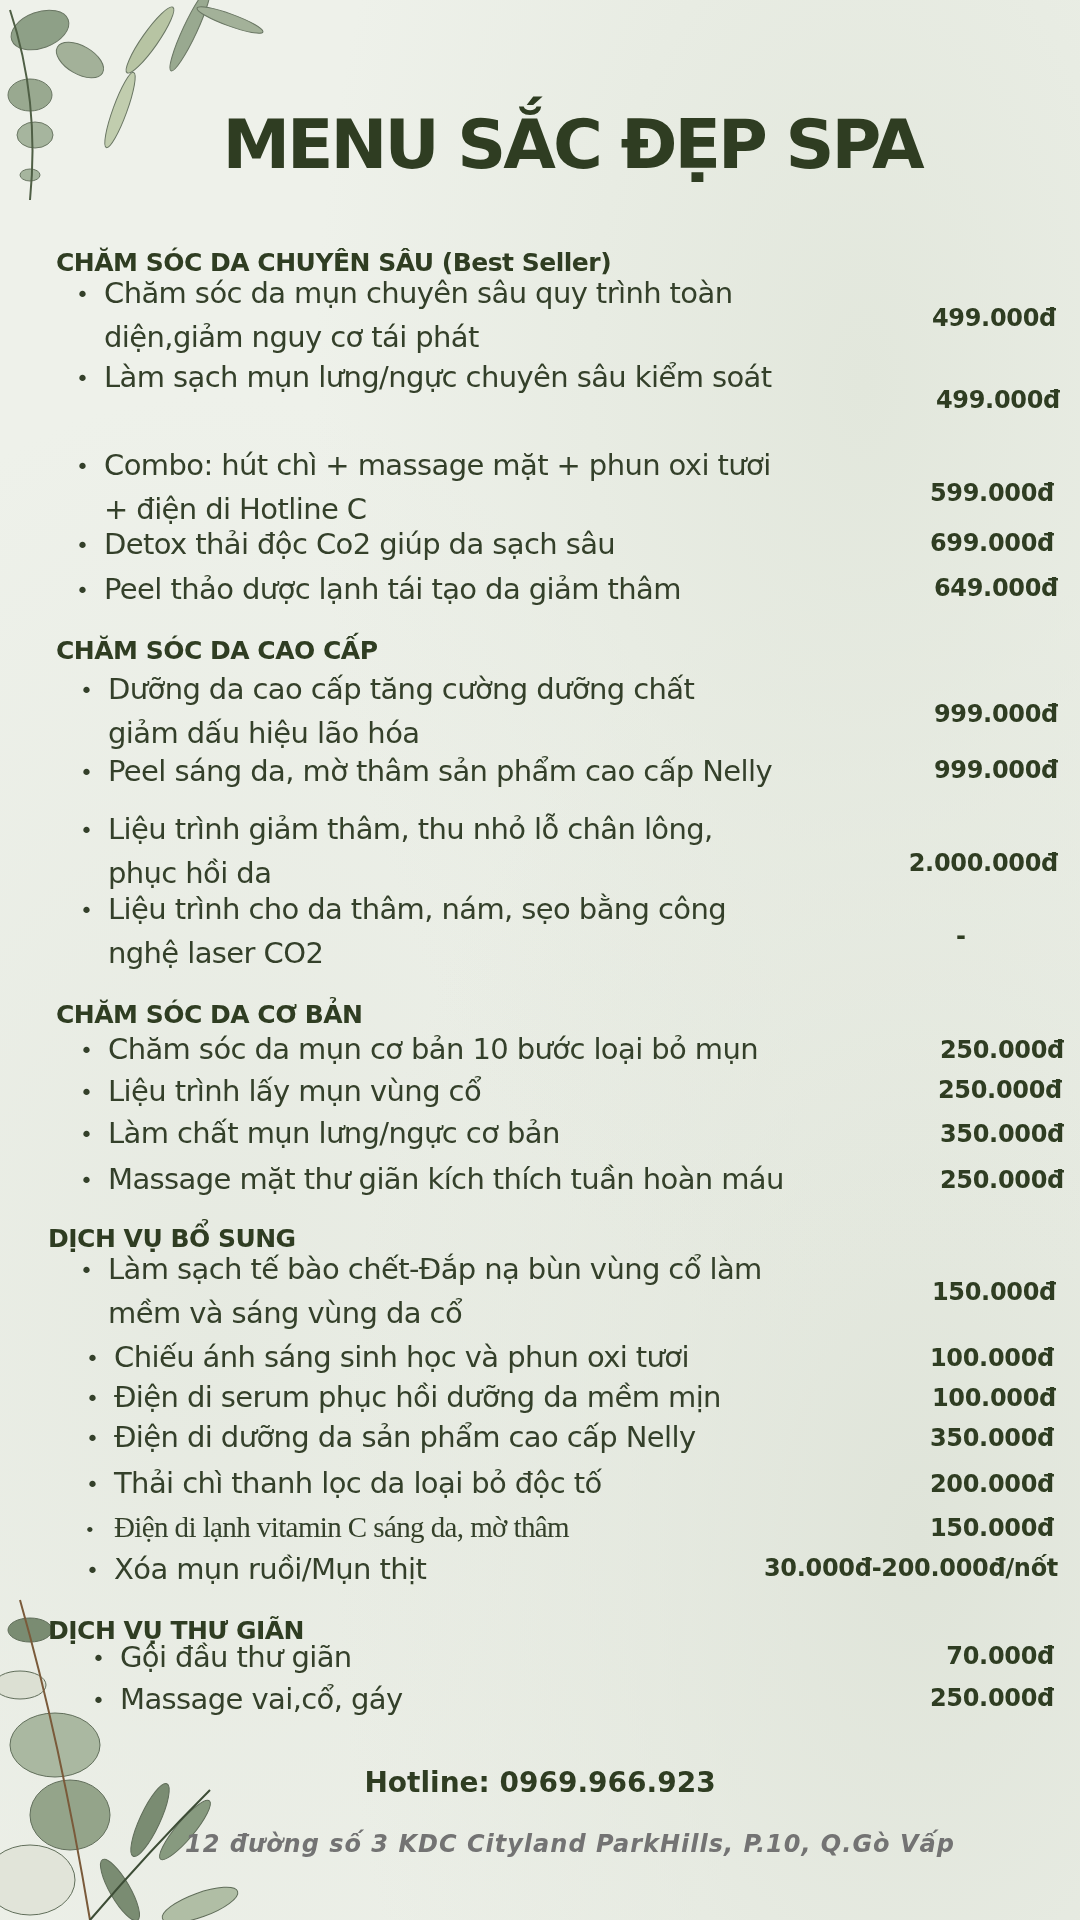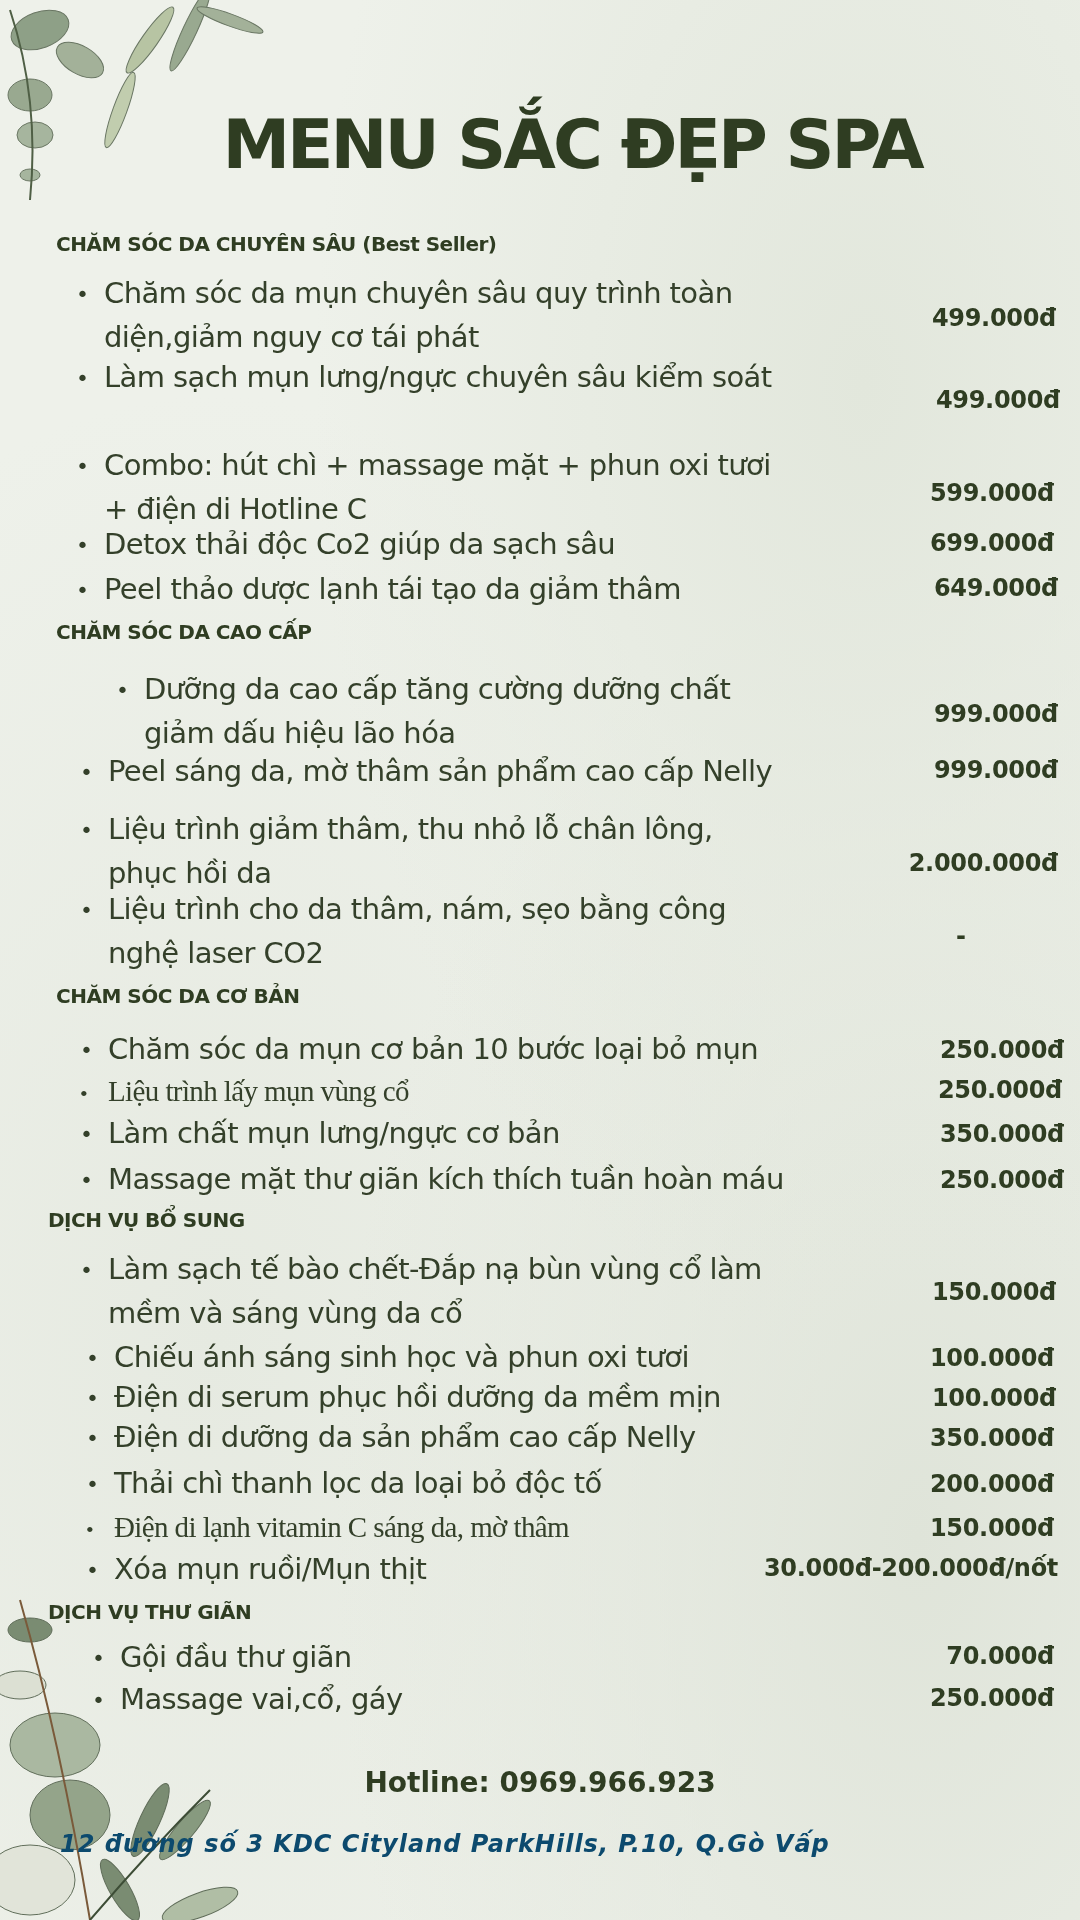--- a/index.html
+++ b/index.html
@@ -12,40 +12,41 @@
       font-family: "DejaVu Sans", sans-serif;
       color: #2f3d22;
     }
     .abs { position: absolute; }
     .title {
       left: 0; width: 1080px; top: 100px; text-align: center;
       font-family: "DejaVu Sans", sans-serif; font-weight: bold;
       font-size: 68px; letter-spacing: -3px; color: #2f3d22; line-height: 90px; margin-left: 32px;
     }
     .section {
-      font-weight: bold; font-size: 20px; color: #2f3d22; letter-spacing: -0.5px;
+      font-weight: bold; font-size: 25px; color: #2f3d22; letter-spacing: -0.5px;
       white-space: nowrap;
+      margin-top: 16px;
     }
     .item {
       font-size: 29px; color: #34402a; line-height: 42px; white-space: nowrap;
       font-family: "DejaVu Sans", sans-serif; font-weight: normal; letter-spacing: -0.6px;
     }
     .bullet { display: inline-block; width: 28px; font-size: 22px; vertical-align: middle; }
     .item .wrap { padding-left: 28px; }
     .price {
       font-weight: bold; font-size: 24px; color: #2f3d22; text-align: right;
       white-space: nowrap; letter-spacing: -0.3px; line-height: 40px;
     }
     .hotline {
       left: 0; width: 1080px; text-align: center; top: 1766px;
       font-weight: bold; font-size: 28px; color: #2f3d22;
     }
     .address {
-      left: 0; width: 1080px; text-align: left; top: 1830px; padding-left: 60px; box-sizing: border-box;
-      font-weight: bold; font-style: italic; font-size: 24px; color: #0c4a6e; letter-spacing: 1px;
+      left: 0; width: 1080px; text-align: center; top: 1830px; padding-left: 60px; box-sizing: border-box;
+      font-weight: bold; font-style: italic; font-size: 24px; color: #737373; letter-spacing: 1px;
     }
     .leaf { position: absolute; }
   </style>
 </head>
 <body>
 
 <svg class="leaf" style="left:0;top:0" width="320" height="230" viewBox="0 0 320 230">
   <g fill="#6f8566" opacity="0.75" stroke="#3d4d36" stroke-width="1">
     <ellipse cx="40" cy="30" rx="30" ry="18" transform="rotate(-20 40 30)"></ellipse>
     <ellipse cx="80" cy="60" rx="26" ry="14" transform="rotate(30 80 60)" fill="#8a9c7e"></ellipse>
@@ -102,21 +103,21 @@
 </div>
 <div class="abs price" style="right:26px;top:523px;">699.000đ</div>
 
 <div class="abs item" style="left:76px;top:568px;">
   <span class="bullet">•</span><span>Peel thảo dược lạnh tái tạo da giảm thâm</span>
 </div>
 <div class="abs price" style="right:22px;top:568px;">649.000đ</div>
 
 <div class="abs section" style="left:56px;top:620px;">CHĂM SÓC DA CAO CẤP</div>
 
-<div class="abs item" style="left:80px;top:668px;margin-left:36px;">
+<div class="abs item" style="left:80px;top:668px;">
   <span class="bullet">•</span><span>Dưỡng da cao cấp tăng cường dưỡng chất</span><br>
   <span class="wrap">giảm dấu hiệu lão hóa</span>
 </div>
 <div class="abs price" style="right:22px;top:694px;">999.000đ</div>
 
 <div class="abs item" style="left:80px;top:750px;">
   <span class="bullet">•</span><span>Peel sáng da, mờ thâm sản phẩm cao cấp Nelly</span>
 </div>
 <div class="abs price" style="right:22px;top:750px;">999.000đ</div>
 
@@ -132,21 +133,21 @@
 </div>
 <div class="abs price" style="left:956px;top:916px;">-</div>
 
 <div class="abs section" style="left:56px;top:984px;">CHĂM SÓC DA CƠ BẢN</div>
 
 <div class="abs item" style="left:80px;top:1028px;">
   <span class="bullet">•</span><span>Chăm sóc da mụn cơ bản 10 bước loại bỏ mụn</span>
 </div>
 <div class="abs price" style="right:16px;top:1030px;">250.000đ</div>
 
-<div class="abs item" style="left:80px;top:1070px;font-family:Liberation Serif, serif;">
+<div class="abs item" style="left:80px;top:1070px;">
   <span class="bullet">•</span><span>Liệu trình lấy mụn vùng cổ</span>
 </div>
 <div class="abs price" style="right:18px;top:1070px;">250.000đ</div>
 
 <div class="abs item" style="left:80px;top:1112px;">
   <span class="bullet">•</span><span>Làm chất mụn lưng/ngực cơ bản</span>
 </div>
 <div class="abs price" style="right:16px;top:1114px;">350.000đ</div>
 
 <div class="abs item" style="left:80px;top:1158px;">

